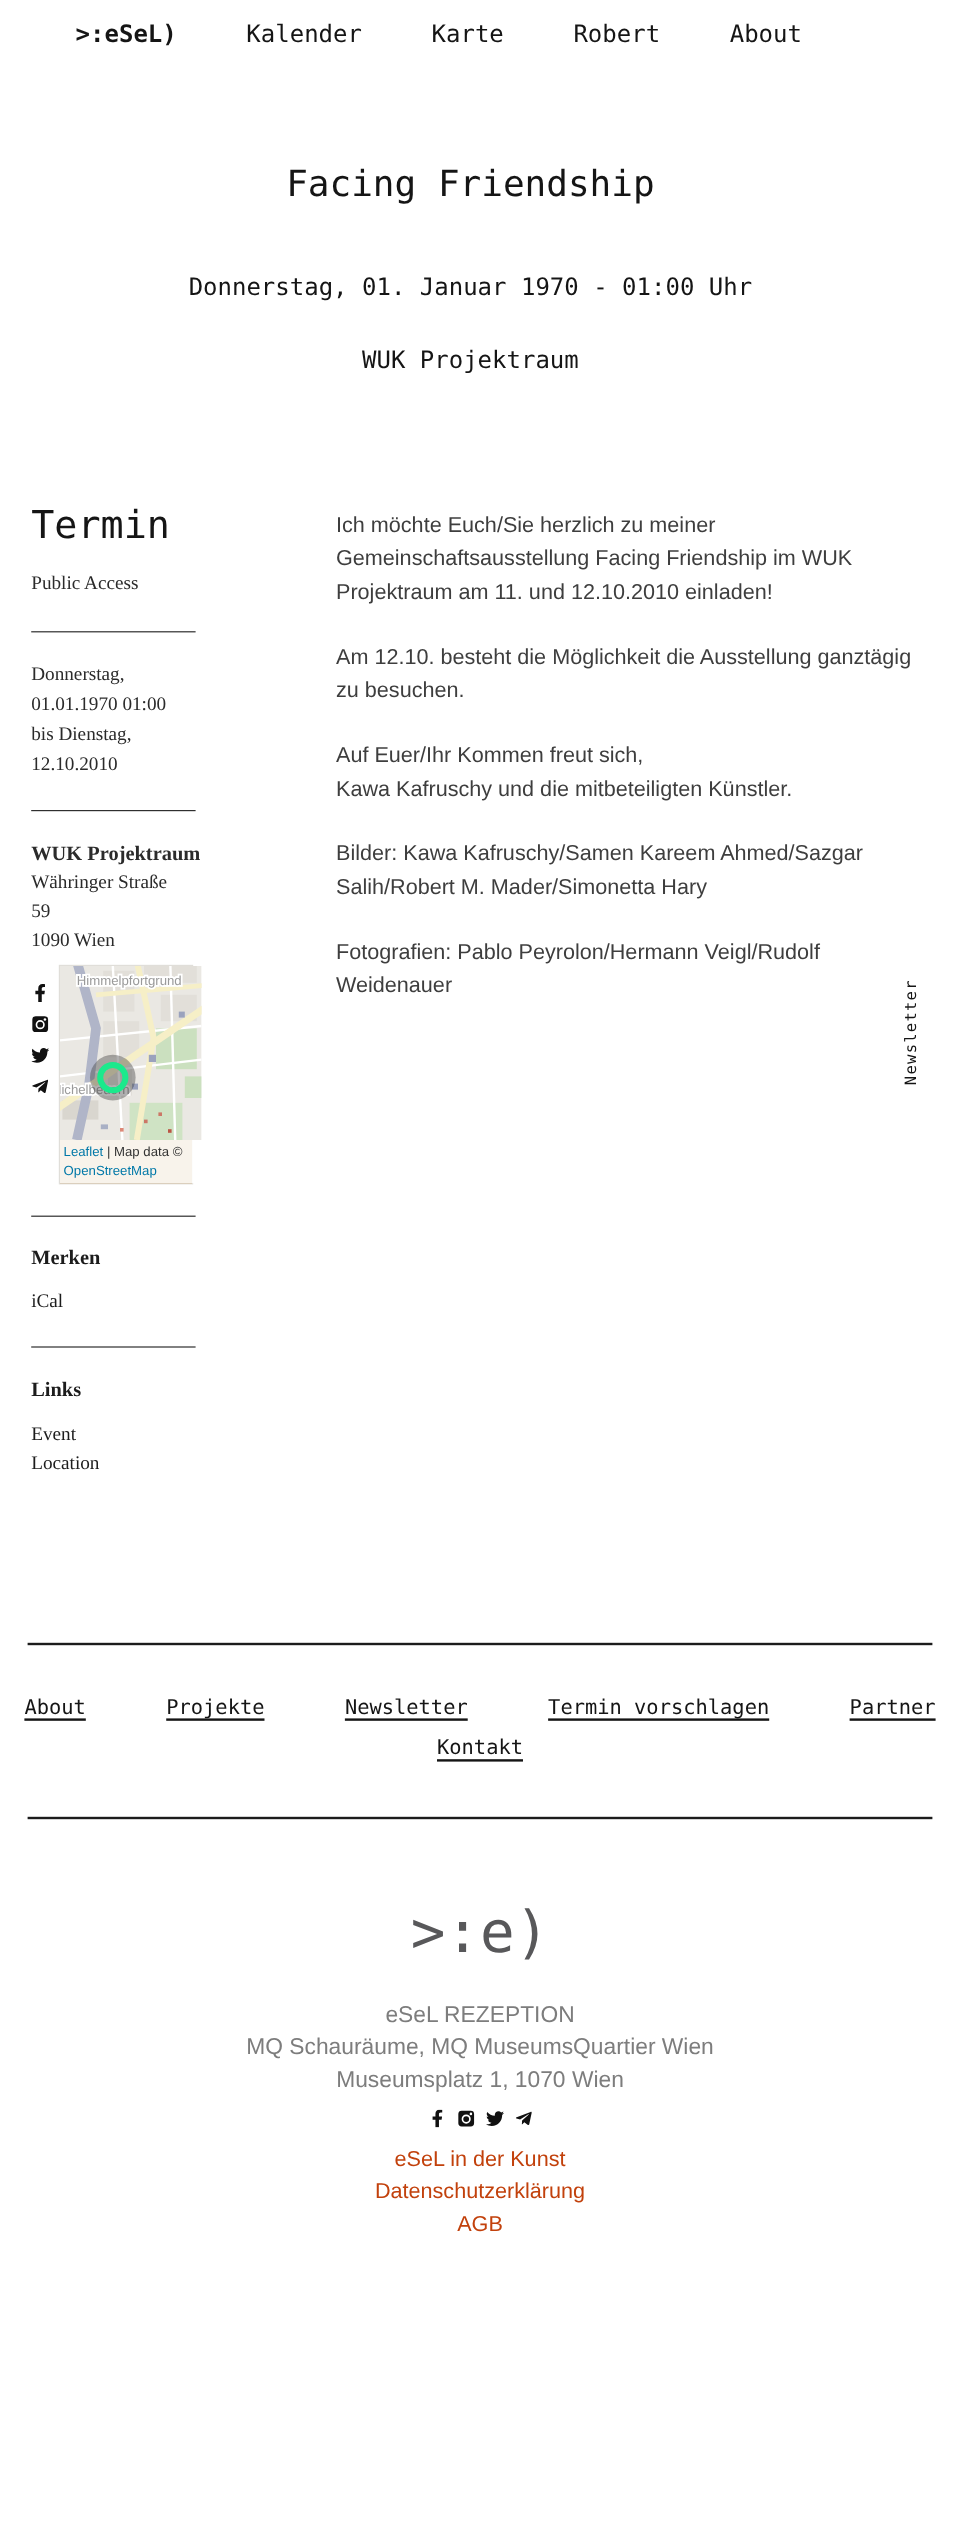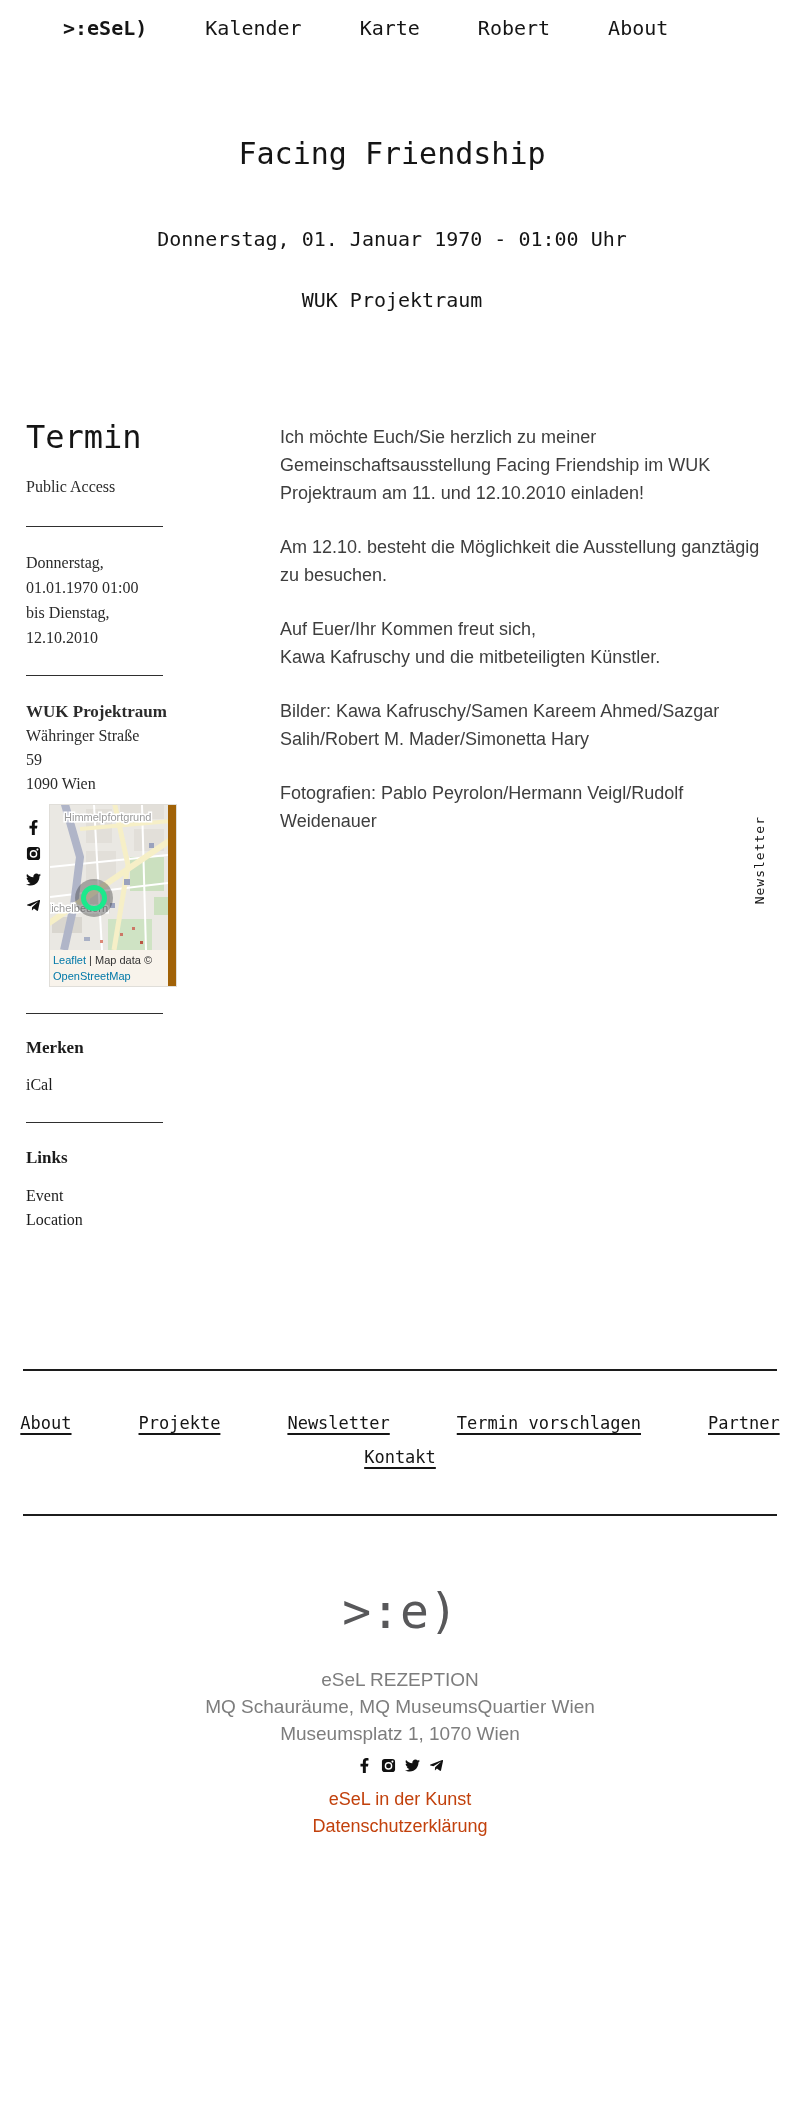--- a/index.html
+++ b/index.html
@@ -37,21 +37,21 @@
   .sb-ical{top:656px;font-size:16px;}
   .sb-linksh{top:728px;font-weight:bold;font-size:17px;}
   .sb-links{top:764px;font-size:16px;line-height:24px;display:flex;flex-direction:column;}
 
   .social-col{position:absolute;left:0;top:400px;display:flex;flex-direction:column;gap:11px;}
   .social-col .sicon{width:15px;height:15px;color:#111;}
   .sicon svg{width:100%;height:100%;display:block;}
 
   
   .map{position:absolute;left:24px;top:385px;width:110px;height:181px;background:#a16207;
-       box-shadow:0 0 0 1px #e0ded9;padding-left:16px;}
+       box-shadow:0 0 0 1px #e0ded9;}
   .map-tiles{position:absolute;left:0;top:0;width:118px;height:145px;}
   .map-shadow{position:absolute;left:25px;top:74px;width:38px;height:38px;border-radius:50%;
               background:rgba(66,66,66,0.42);}
   .map-marker{position:absolute;left:31px;top:80px;width:16px;height:16px;border-radius:50%;
               border:5px solid #1be98c;background:transparent;}
   .map-attr{position:absolute;left:0;top:145px;width:118px;height:36px;background:rgba(255,255,255,0.92);
             font-size:11px;line-height:16px;padding:2px 0 0 3px;box-sizing:border-box;color:#333;}
   .map-attr a{color:#0078a8;}
 
   
@@ -255,16 +255,17 @@
         </a>
       <a class="sicon">
           <svg>
             <use href="#i-tg"></use>
           </svg>
         </a>
     </div>
     <div class="bf-links">
       <a>eSeL in der Kunst</a>
       <a>Datenschutzerklärung</a>
+      <a>AGB</a>
     </div>
   </footer>
 
 </div>
 
 </body></html>

